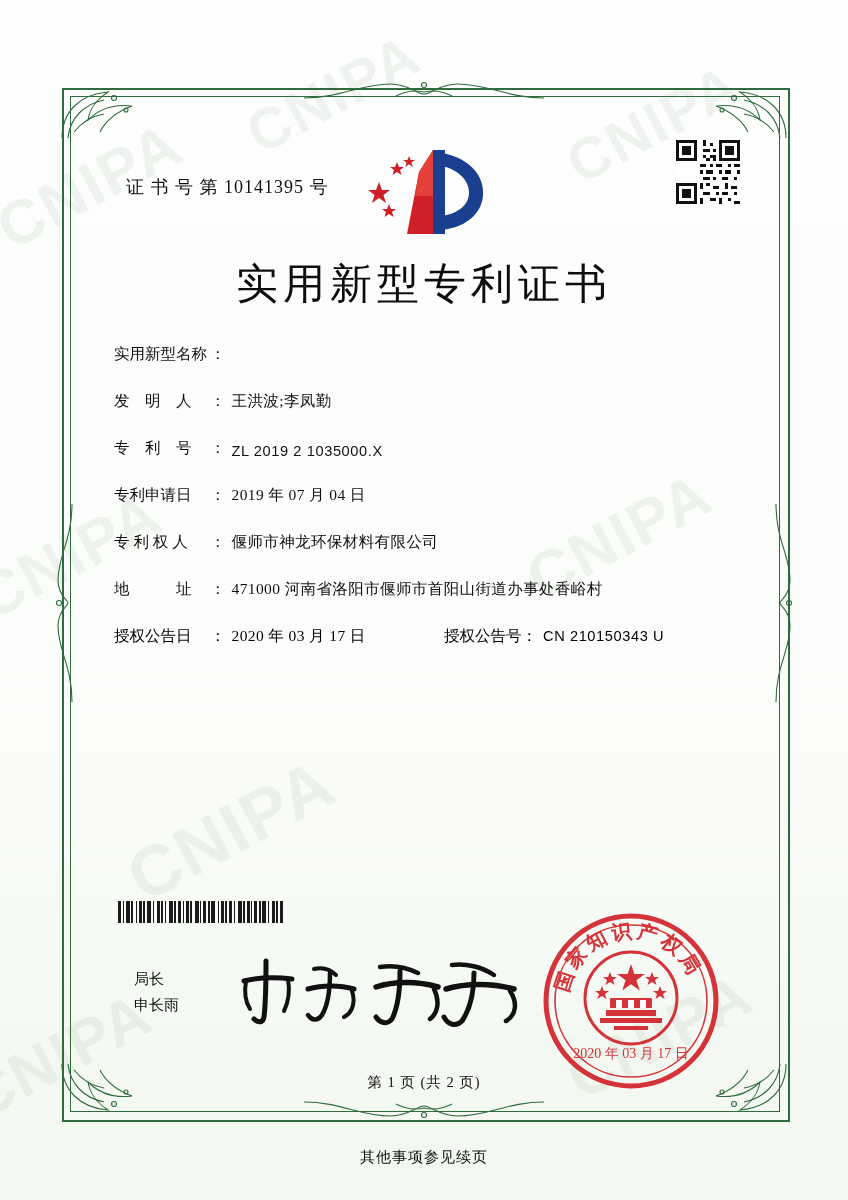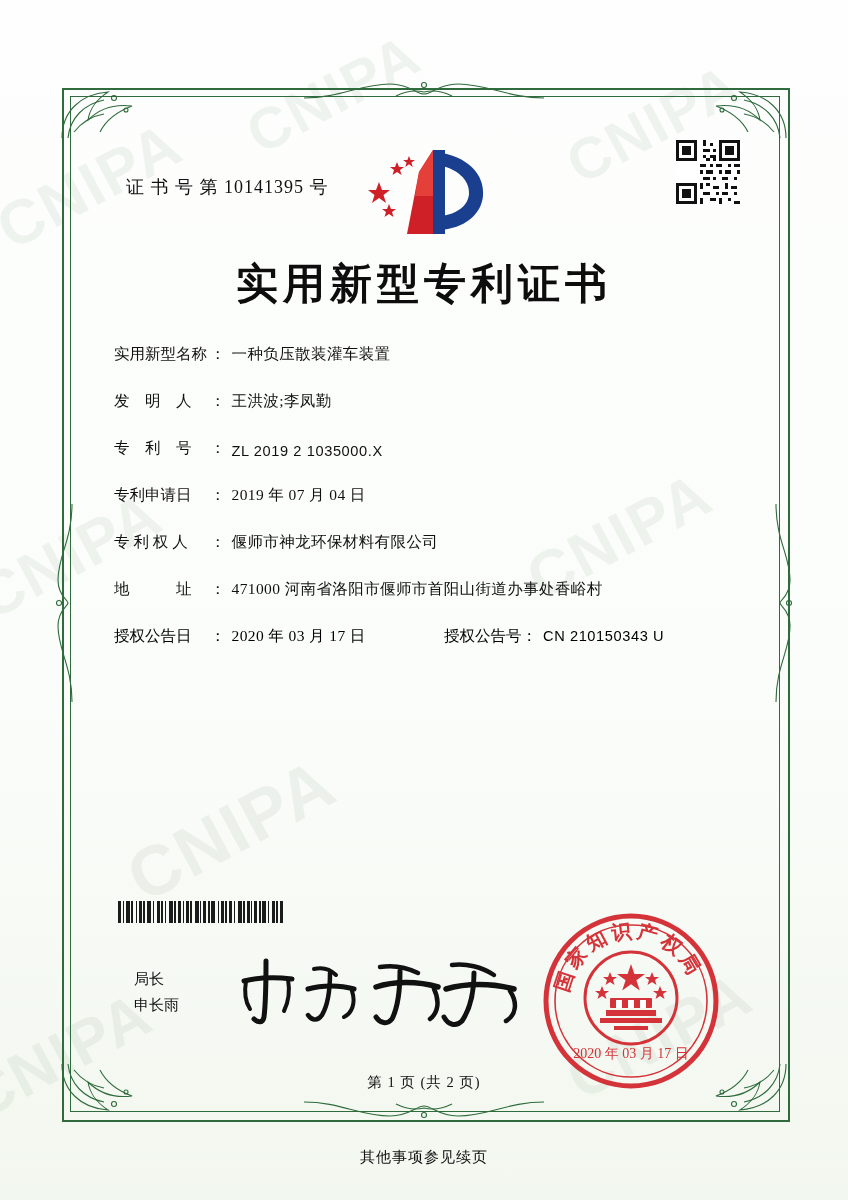--- a/index.html
+++ b/index.html
@@ -61,21 +61,21 @@
     width:64px;height:64px;
   }
   .logo{
     position:absolute;left:50%;top:50px;transform:translateX(-50%);
     width:150px;height:92px;
   }
   .title{
     position:absolute;left:0;right:0;top:160px;
     text-align:center;
     font-size:42px;
-    font-weight:bold;
+    font-weight:normal;
     letter-spacing:5px;
     color:#0d0d0d;
     font-family:"Liberation Serif", serif;
   }
   .fields{
     position:absolute;left:44px;right:40px;top:248px;
   }
   .field-row{
     display:flex;
     align-items:flex-end;
@@ -295,21 +295,20 @@
       </g>
     </svg>
 
     <div class="title">实用新型专利证书</div>
 
     <div class="fields">
 
       <div class="field-row">
         <span class="f-label sp1">实用新型名称</span>
         <span class="f-colon">：</span>
-        <span class="f-value">一种负压散装灌车装置</span>
       </div>
 
       <div class="field-row">
         <span class="f-label sp1">发　明　人</span>
         <span class="f-colon">：</span>
         <span class="f-value">王洪波;李凤勤</span>
       </div>
 
       <div class="field-row">
         <span class="f-label sp1">专　利　号</span>

